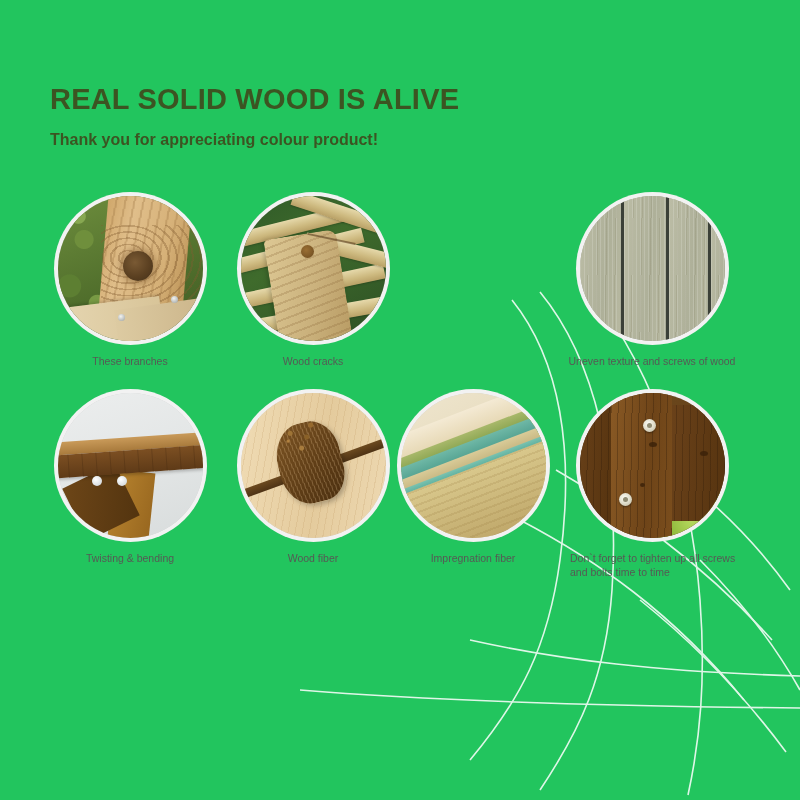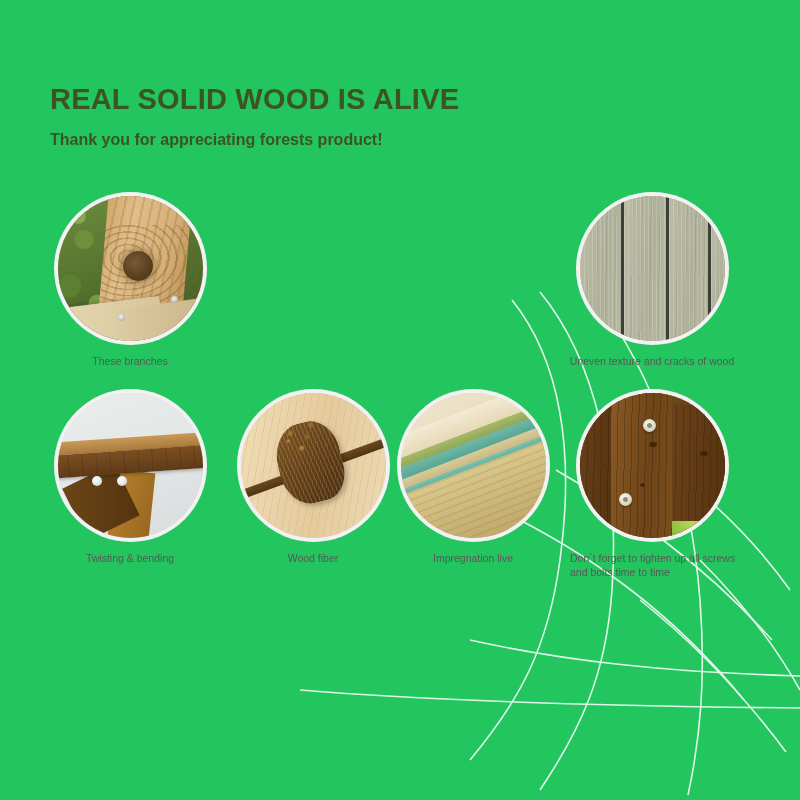--- a/index.html
+++ b/index.html
@@ -418,57 +418,74 @@
       <path d="M520 520 C 596 560, 672 612, 744 700"></path>
       <path d="M700 560 C 740 600, 772 640, 800 690"></path>
       <path d="M640 600 C 690 640, 740 690, 786 752"></path>
       <path d="M470 640 C 560 660, 660 672, 800 676"></path>
       <path d="M300 690 C 420 700, 600 706, 800 708"></path>
     </g>
   </svg>
 
   <div class="header">
     <h1 class="headline">REAL SOLID WOOD IS ALIVE</h1>
-    <h2 class="subhead">Thank you for appreciating forests product!</h2>
+    <h2 class="subhead">Thank you for appreciating colour product!</h2>
   </div>
 
   <div class="grid">
 
     <div class="cell" style="left:46px; top:196px;">
       <div class="photo">
         <div class="scene">
           <div class="s1-grass"></div>
           <div class="s1-post"></div>
           <div class="s1-rings"></div>
           <div class="s1-knot"></div>
           <div class="s1-plank-a"></div>
           <div class="s1-plank-b"></div>
           <div class="s1-screw" style="left:42%; bottom:14%;"></div>
           <div class="s1-screw" style="left:78%; bottom:26%;"></div>
         </div>
       </div>
       <div class="caption center">These branches</div>
     </div>
 
+    <div class="cell" style="left:229px; top:196px;">
+      <div class="photo">
+        <div class="scene">
+          <div class="s2-bg"></div>
+          <div class="s2-slat" style="left:-18%; top:18%; width:92%; transform:rotate(-14deg);"></div>
+          <div class="s2-slat" style="left:-14%; top:34%; width:100%; transform:rotate(-14deg);"></div>
+          <div class="s2-slat" style="left:-10%; top:58%; width:110%; transform:rotate(-12deg);"></div>
+          <div class="s2-slat" style="left:-6%; top:78%; width:112%; transform:rotate(-10deg);"></div>
+          <div class="s2-slat" style="left:34%; top:8%; width:80%; transform:rotate(18deg);"></div>
+          <div class="s2-slat" style="left:44%; top:34%; width:72%; transform:rotate(14deg);"></div>
+          <div class="s2-board"></div>
+          <div class="s2-crack"></div>
+          <div class="s2-knot"></div>
+        </div>
+      </div>
+      <div class="caption center">Wood cracks</div>
+    </div>
 
 
     <div class="cell" style="left:568px; top:196px;">
       <div class="photo">
         <div class="scene">
           <div class="s4-bg"></div>
           <div class="s4-plank" style="left:0%;  width:28%;"></div>
           <div class="s4-plank" style="left:31%; width:28%;"></div>
           <div class="s4-plank" style="left:62%; width:26%;"></div>
           <div class="s4-plank" style="left:91%; width:14%;"></div>
           <div class="s4-gap" style="left:28.5%;"></div>
           <div class="s4-gap" style="left:59.5%;"></div>
           <div class="s4-gap" style="left:88.5%;"></div>
         </div>
       </div>
-      <div class="caption center">Uneven texture and cracks of wood</div>
+      <div class="caption center">Uneven texture and screws of wood</div>
     </div>
 
     <div class="cell" style="left:46px; top:393px;">
       <div class="photo">
         <div class="scene">
           <div class="s5-bg"></div>
           <div class="s5-leg"></div>
           <div class="s5-brace"></div>
           <div class="s5-top"></div>
           <div class="s5-edge"></div>
@@ -497,21 +514,21 @@
           <div class="s7-bg"></div>
           <div class="s7-green"></div>
           <div class="s7-band" style="top:8%;  height:22px; background:linear-gradient(180deg,#f4ead4,#e7d9b6);"></div>
           <div class="s7-band" style="top:24%; height:13px; background:linear-gradient(180deg,#a8b86a,#87a34e);"></div>
           <div class="s7-band" style="top:31%; height:16px; background:linear-gradient(180deg,#6fb8a6,#4f9e8d);"></div>
           <div class="s7-band" style="top:39%; height:14px; background:linear-gradient(180deg,#d9cb98,#c3b27c);"></div>
           <div class="s7-band" style="top:46%; height:10px; background:linear-gradient(180deg,#79c2b0,#4fa391);"></div>
           <div class="s7-band" style="top:52%; height:60%; background:repeating-linear-gradient(180deg, rgba(150,120,60,.18) 0 2px, rgba(0,0,0,0) 2px 7px), linear-gradient(180deg,#d9c88c,#bba264);"></div>
         </div>
       </div>
-      <div class="caption center">Impregnation live</div>
+      <div class="caption center">Impregnation fiber</div>
     </div>
 
     <div class="cell" style="left:568px; top:393px;">
       <div class="photo">
         <div class="scene">
           <div class="s8-bg"></div>
           <div class="s8-green"></div>
           <div class="s8-post-back" style="left:62%; width:40%;"></div>
           <div class="s8-post-back" style="left:-4%; width:26%; top:-6%; height:114%;"></div>
           <div class="s8-post" style="left:22%; width:42%;"></div>

